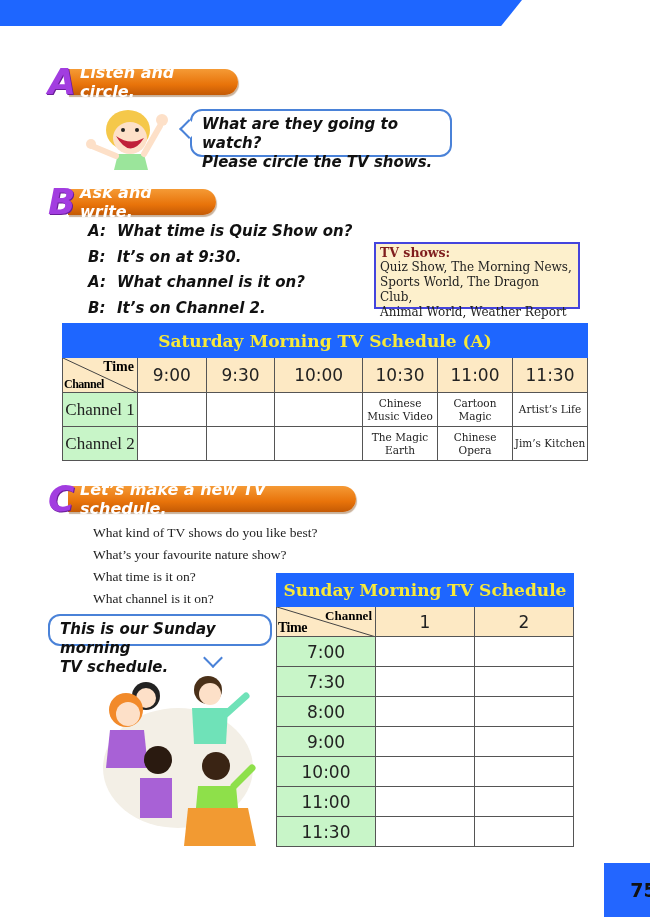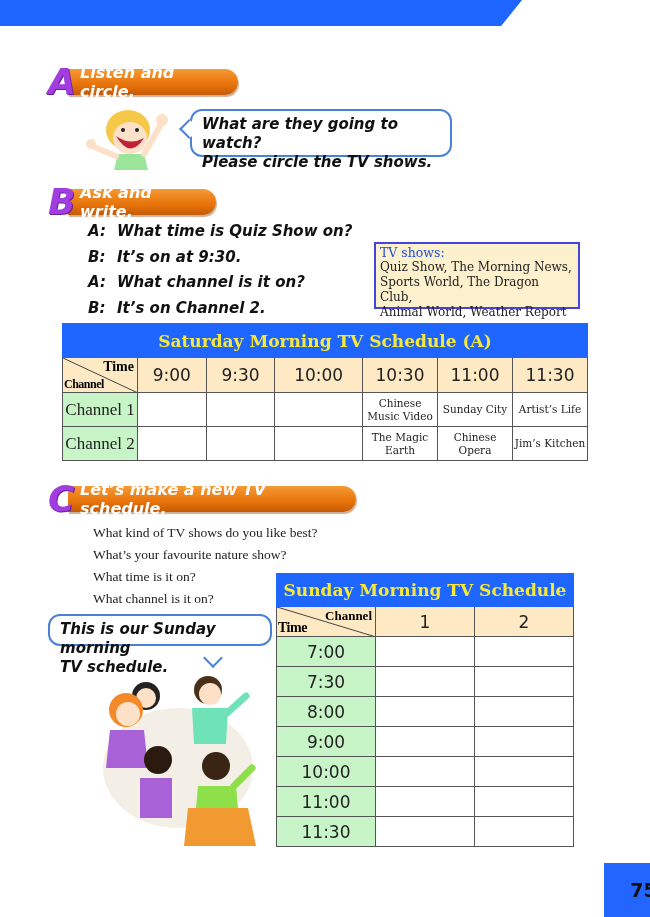--- a/index.html
+++ b/index.html
@@ -12,21 +12,21 @@
   .sec-pill { height: 26px; border-radius: 0 13px 13px 0; background: linear-gradient(#f59a35, #e8730a 60%, #c45a05); color: #fff; font-family: "DejaVu Sans", sans-serif; font-weight: bold; font-style: italic; font-size: 16px; display: flex; align-items: center; padding: 0 14px 0 12px; margin-left: -6px; box-shadow: 1px 2px 1px rgba(120,60,0,0.4); }
 
   .bubble { position: absolute; border: 2px solid #4a82d8; border-radius: 12px; background: #fff; font-family: "DejaVu Sans", sans-serif; font-weight: bold; font-style: italic; font-size: 15px; color: #111; line-height: 19px; padding: 4px 10px; }
   .bubble-tail { position: absolute; width: 14px; height: 14px; background: #fff; border-left: 2px solid #4a82d8; border-bottom: 2px solid #4a82d8; }
 
   .dialog { position: absolute; left: 88px; top: 222px; font-family: "DejaVu Sans", sans-serif; font-style: italic; font-weight: bold; font-size: 15px; color: #111; }
   .dialog-line { height: 25.5px; display: flex; }
   .dialog-spk { width: 29px; }
 
   .tvbox { position: absolute; left: 374px; top: 242px; width: 206px; height: 67px; border: 2px solid #4444dd; background: #fdf0cc; padding: 1px 4px; font-size: 12px; line-height: 15px; color: #222; }
-  .tvbox-title { color: #1d4ed8; font-weight: normal; font-size: 12.5px; }
+  .tvbox-title { color: #7f1d1d; font-weight: bold; font-size: 12.5px; }
 
   table { border-collapse: collapse; position: absolute; }
   td { border: 1px solid #555; text-align: center; vertical-align: middle; }
   .t-title { background: #1e66ff; color: #f7e93a; font-weight: bold; font-size: 17px; border: 1px solid #1e66ff; }
   .t-head { background: #fde9c4; font-family: "DejaVu Sans", sans-serif; font-size: 17px; color: #222; }
   .t-rowh { background: #c8f5c8; font-family: "Liberation Serif", serif; font-size: 17px; color: #222; }
   .t-cell { background: #fff; font-size: 10.5px; line-height: 13px; color: #222; }
   .diag { position: relative; background: #fde9c4; overflow: hidden; }
   .diag svg { position: absolute; left: 0; top: 0; }
   .diag .tr { position: absolute; right: 3px; top: 1px; font-weight: bold; font-size: 14px; font-family: "Liberation Serif", serif; }
@@ -117,21 +117,21 @@
     <td class="t-head">10:30</td>
     <td class="t-head">11:00</td>
     <td class="t-head">11:30</td>
   </tr>
   <tr style="height:34px;">
     <td class="t-rowh">Channel 1</td>
     <td class="t-cell"></td>
     <td class="t-cell"></td>
     <td class="t-cell"></td>
     <td class="t-cell" style="width:75px;">Chinese Music Video</td>
-    <td class="t-cell" style="width:75px;">Sunday City</td>
+    <td class="t-cell" style="width:75px;">Cartoon Magic</td>
     <td class="t-cell" style="width:75px;">Artist’s Life</td>
   </tr>
   <tr style="height:34px;">
     <td class="t-rowh">Channel 2</td>
     <td class="t-cell"></td>
     <td class="t-cell"></td>
     <td class="t-cell"></td>
     <td class="t-cell">The Magic Earth</td>
     <td class="t-cell">Chinese Opera</td>
     <td class="t-cell">Jim’s Kitchen</td>

